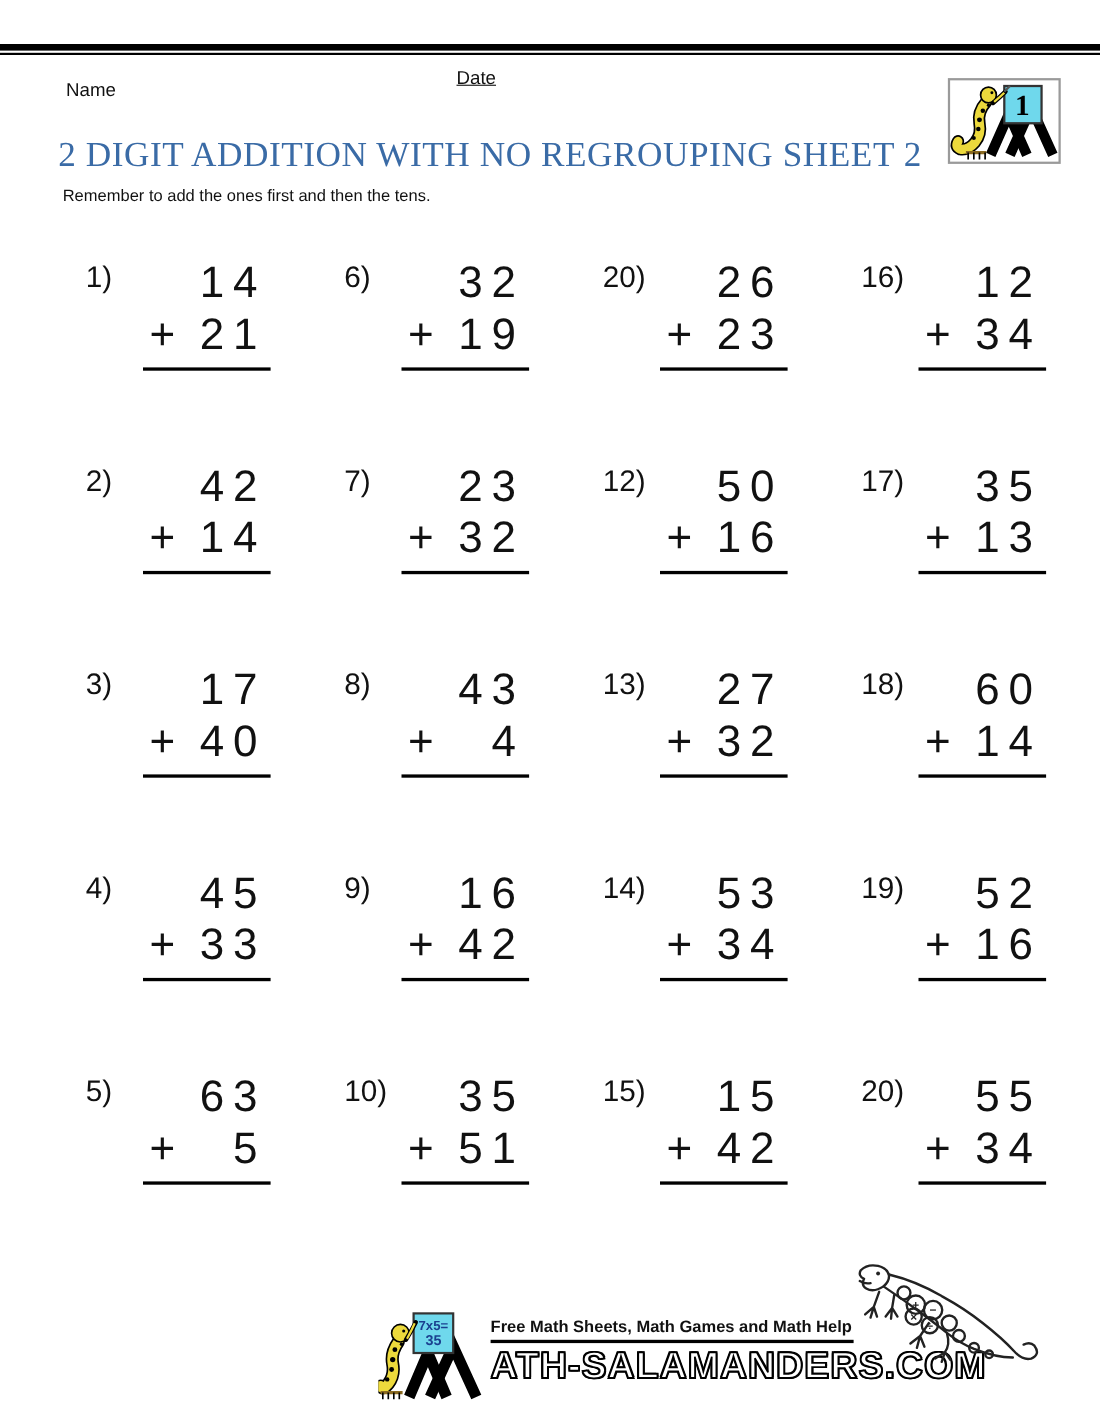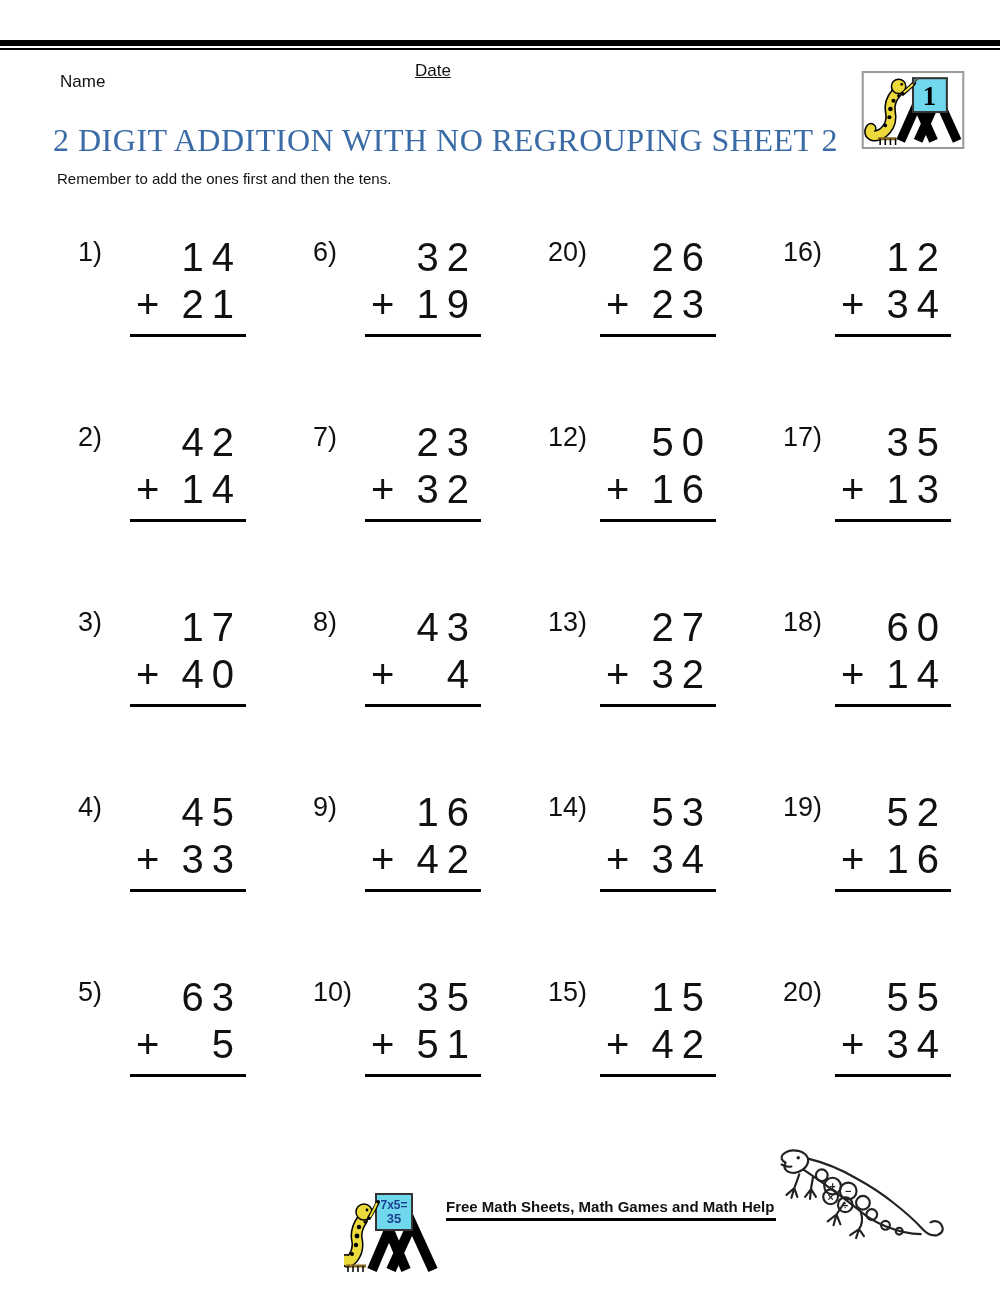--- a/index.html
+++ b/index.html
@@ -343,20 +343,21 @@
     <circle cx="12" cy="53" r="2.2" fill="#000"></circle>
     <circle cx="8" cy="62" r="2" fill="#000"></circle>
     <circle cx="21" cy="30" r="1.6" fill="#000"></circle>
 
     <path d="M2,74 L22,74" stroke="#8a6a22" stroke-width="3"></path>
     <path d="M4,74 L4,80 M9,74 L9,80 M14,74 L14,80 M19,74 L19,80" stroke="#000" stroke-width="1.5"></path>
   </svg>
   <div class="footer-col">
     <div class="tagline">Free Math Sheets, Math Games and Math Help</div>
     <div class="tagline-rule"></div>
+    <div class="wordmark">ATH-SALAMANDERS.COM</div>
   </div>
 </div>
 
 <svg class="lizard" viewBox="0 0 200 120">
   <g fill="none" stroke="#222" stroke-width="2.2" stroke-linecap="round" stroke-linejoin="round">
 
     <path d="M24,31 Q18,28 21,23 Q27,17 37,19 Q45,21 47,27 Q48,33 42,38 Q33,44 26,40 Q21,37 24,31 Z"></path>
     <path d="M20,33 Q25,36 30,35"></path>
 
     <path d="M47,27 Q72,33 96,47 Q118,59 134,72 Q152,86 163,98 Q171,107 179,105 Q188,101 182,93 Q178,89 172,92"></path>

